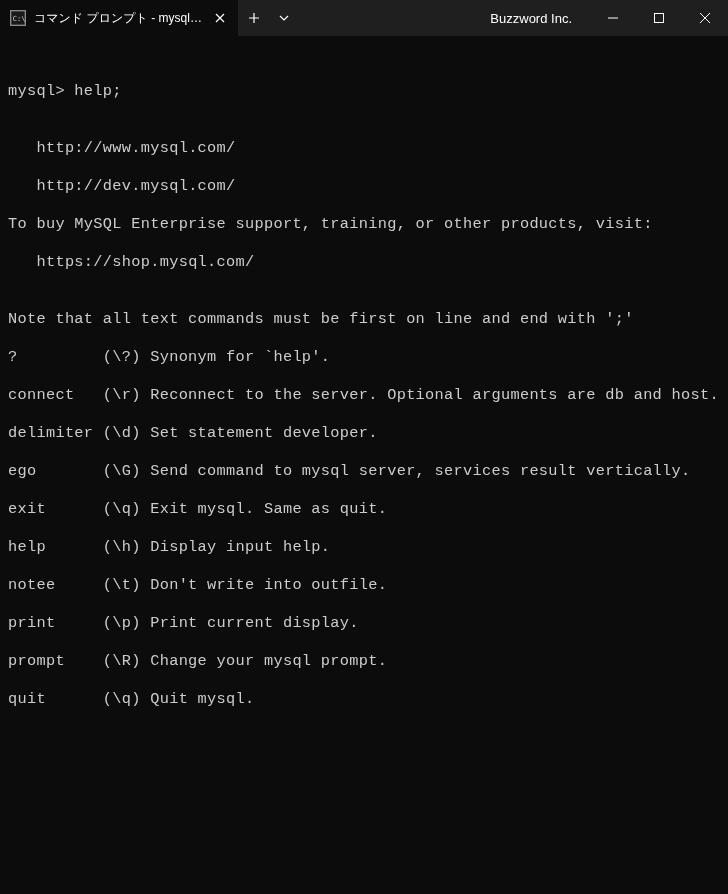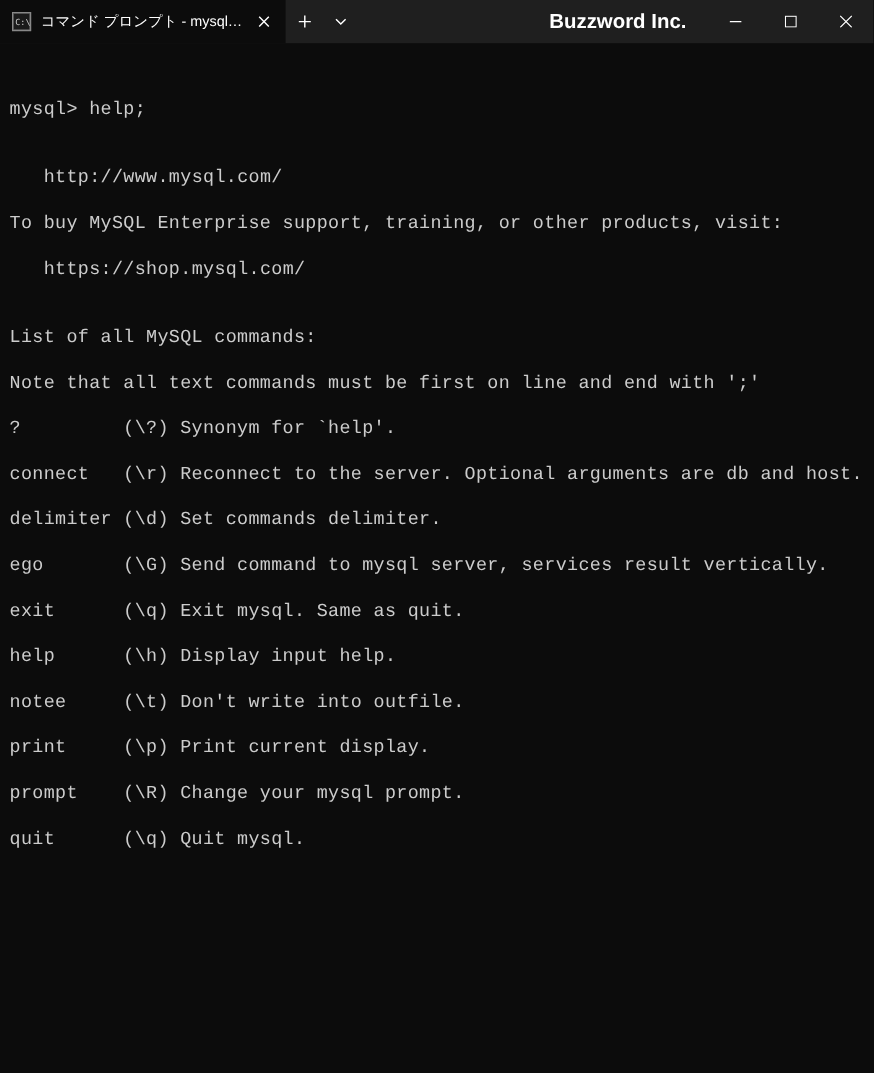--- a/index.html
+++ b/index.html
@@ -82,23 +82,23 @@
       height: 100%;
       display: flex;
       align-items: center;
       justify-content: center;
       cursor: pointer;
     }
     .titlebar-spacer {
       flex: 1;
     }
     .app-name {
-      font-size: 17px;
+      font-size: 13px;
       font-family: 'Segoe UI', sans-serif;
-      font-weight: 700;
+      font-weight: 400;
       color: #fff;
       display: flex;
       align-items: center;
       padding-right: 18px;
     }
     .window-controls {
       display: flex;
     }
     .window-btn {
       width: 46px;
@@ -171,28 +171,28 @@
       </div>
     </div>
   </div>
 </div>
 
 <div class="terminal">
 <div></div>
 <div>mysql&gt; help;</div>
 <div></div>
 <div>   http://www.mysql.com/</div>
+<div>   http://dev.mysql.com/</div>
 <div>To buy MySQL Enterprise support, training, or other products, visit:</div>
 <div>   https://shop.mysql.com/</div>
 <div></div>
-<div>List of all MySQL commands:</div>
 <div>Note that all text commands must be first on line and end with ';'</div>
 <div>?         (\?) Synonym for `help'.</div>
 <div>connect   (\r) Reconnect to the server. Optional arguments are db and host.</div>
-<div>delimiter (\d) Set commands delimiter.</div>
+<div>delimiter (\d) Set statement developer.</div>
 <div>ego       (\G) Send command to mysql server, services result vertically.</div>
 <div>exit      (\q) Exit mysql. Same as quit.</div>
 <div>help      (\h) Display input help.</div>
 <div>notee     (\t) Don't write into outfile.</div>
 <div>print     (\p) Print current display.</div>
 <div>prompt    (\R) Change your mysql prompt.</div>
 <div>quit      (\q) Quit mysql.</div>
 
 
 

